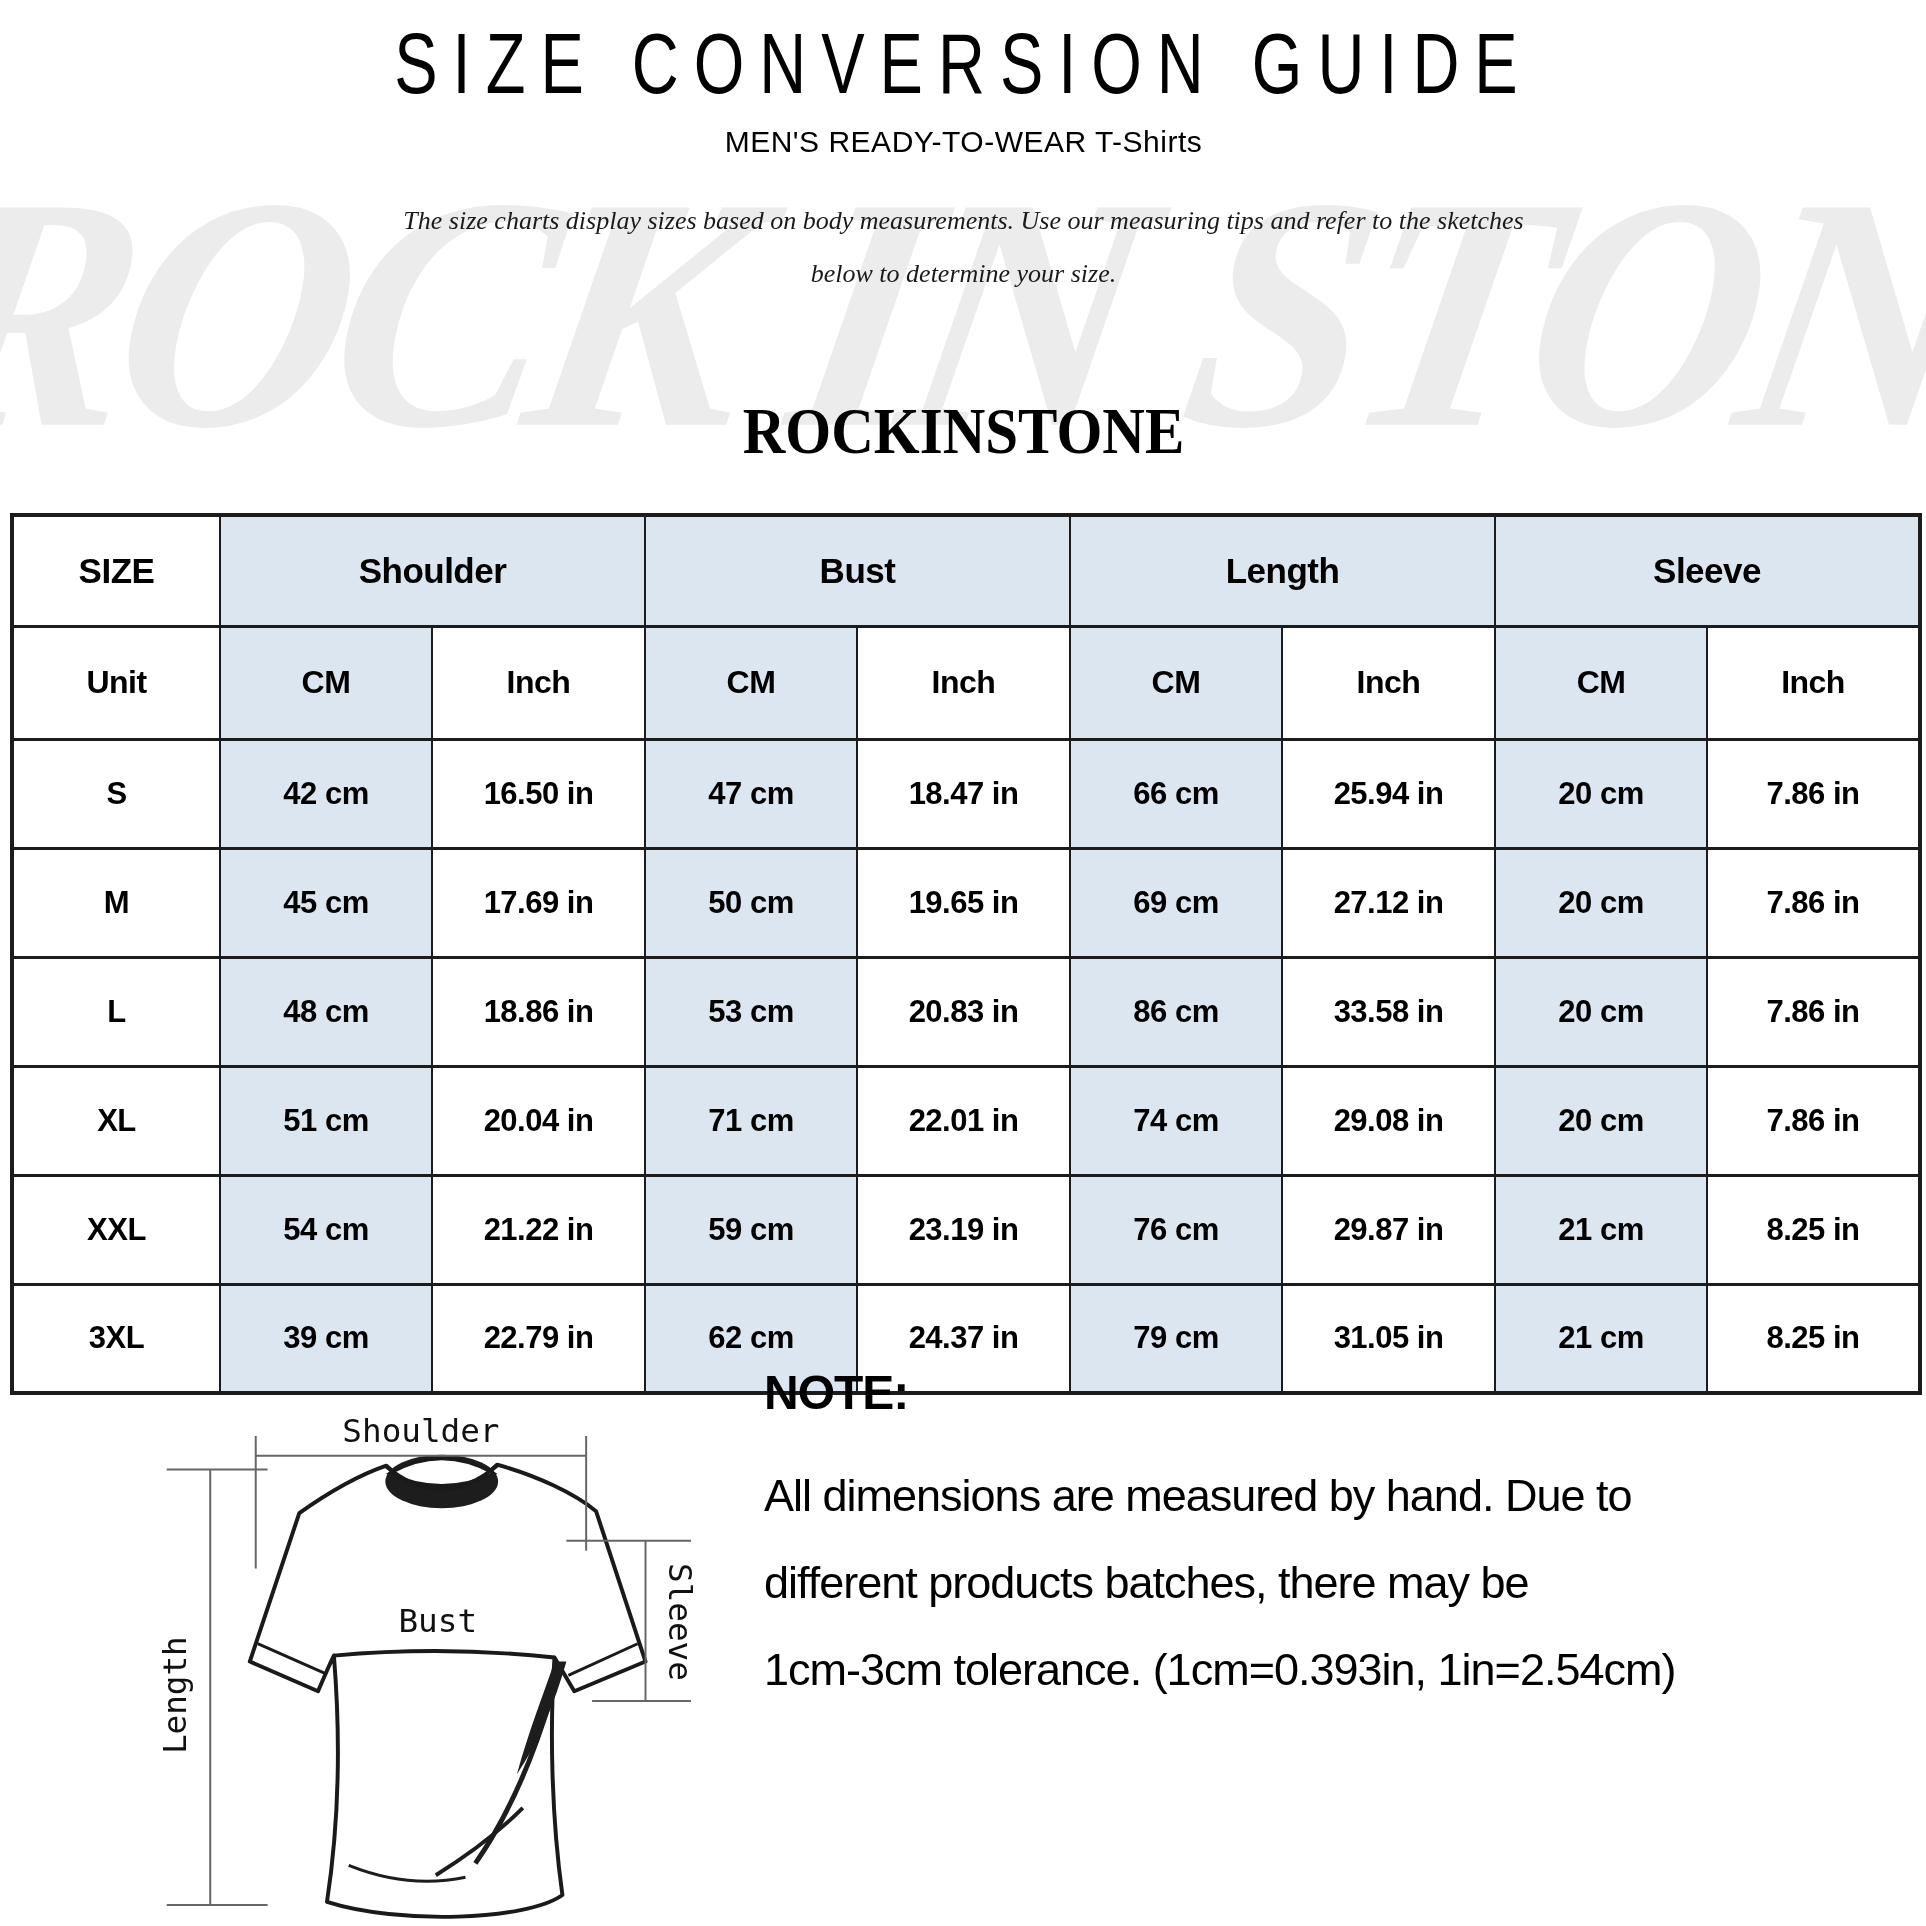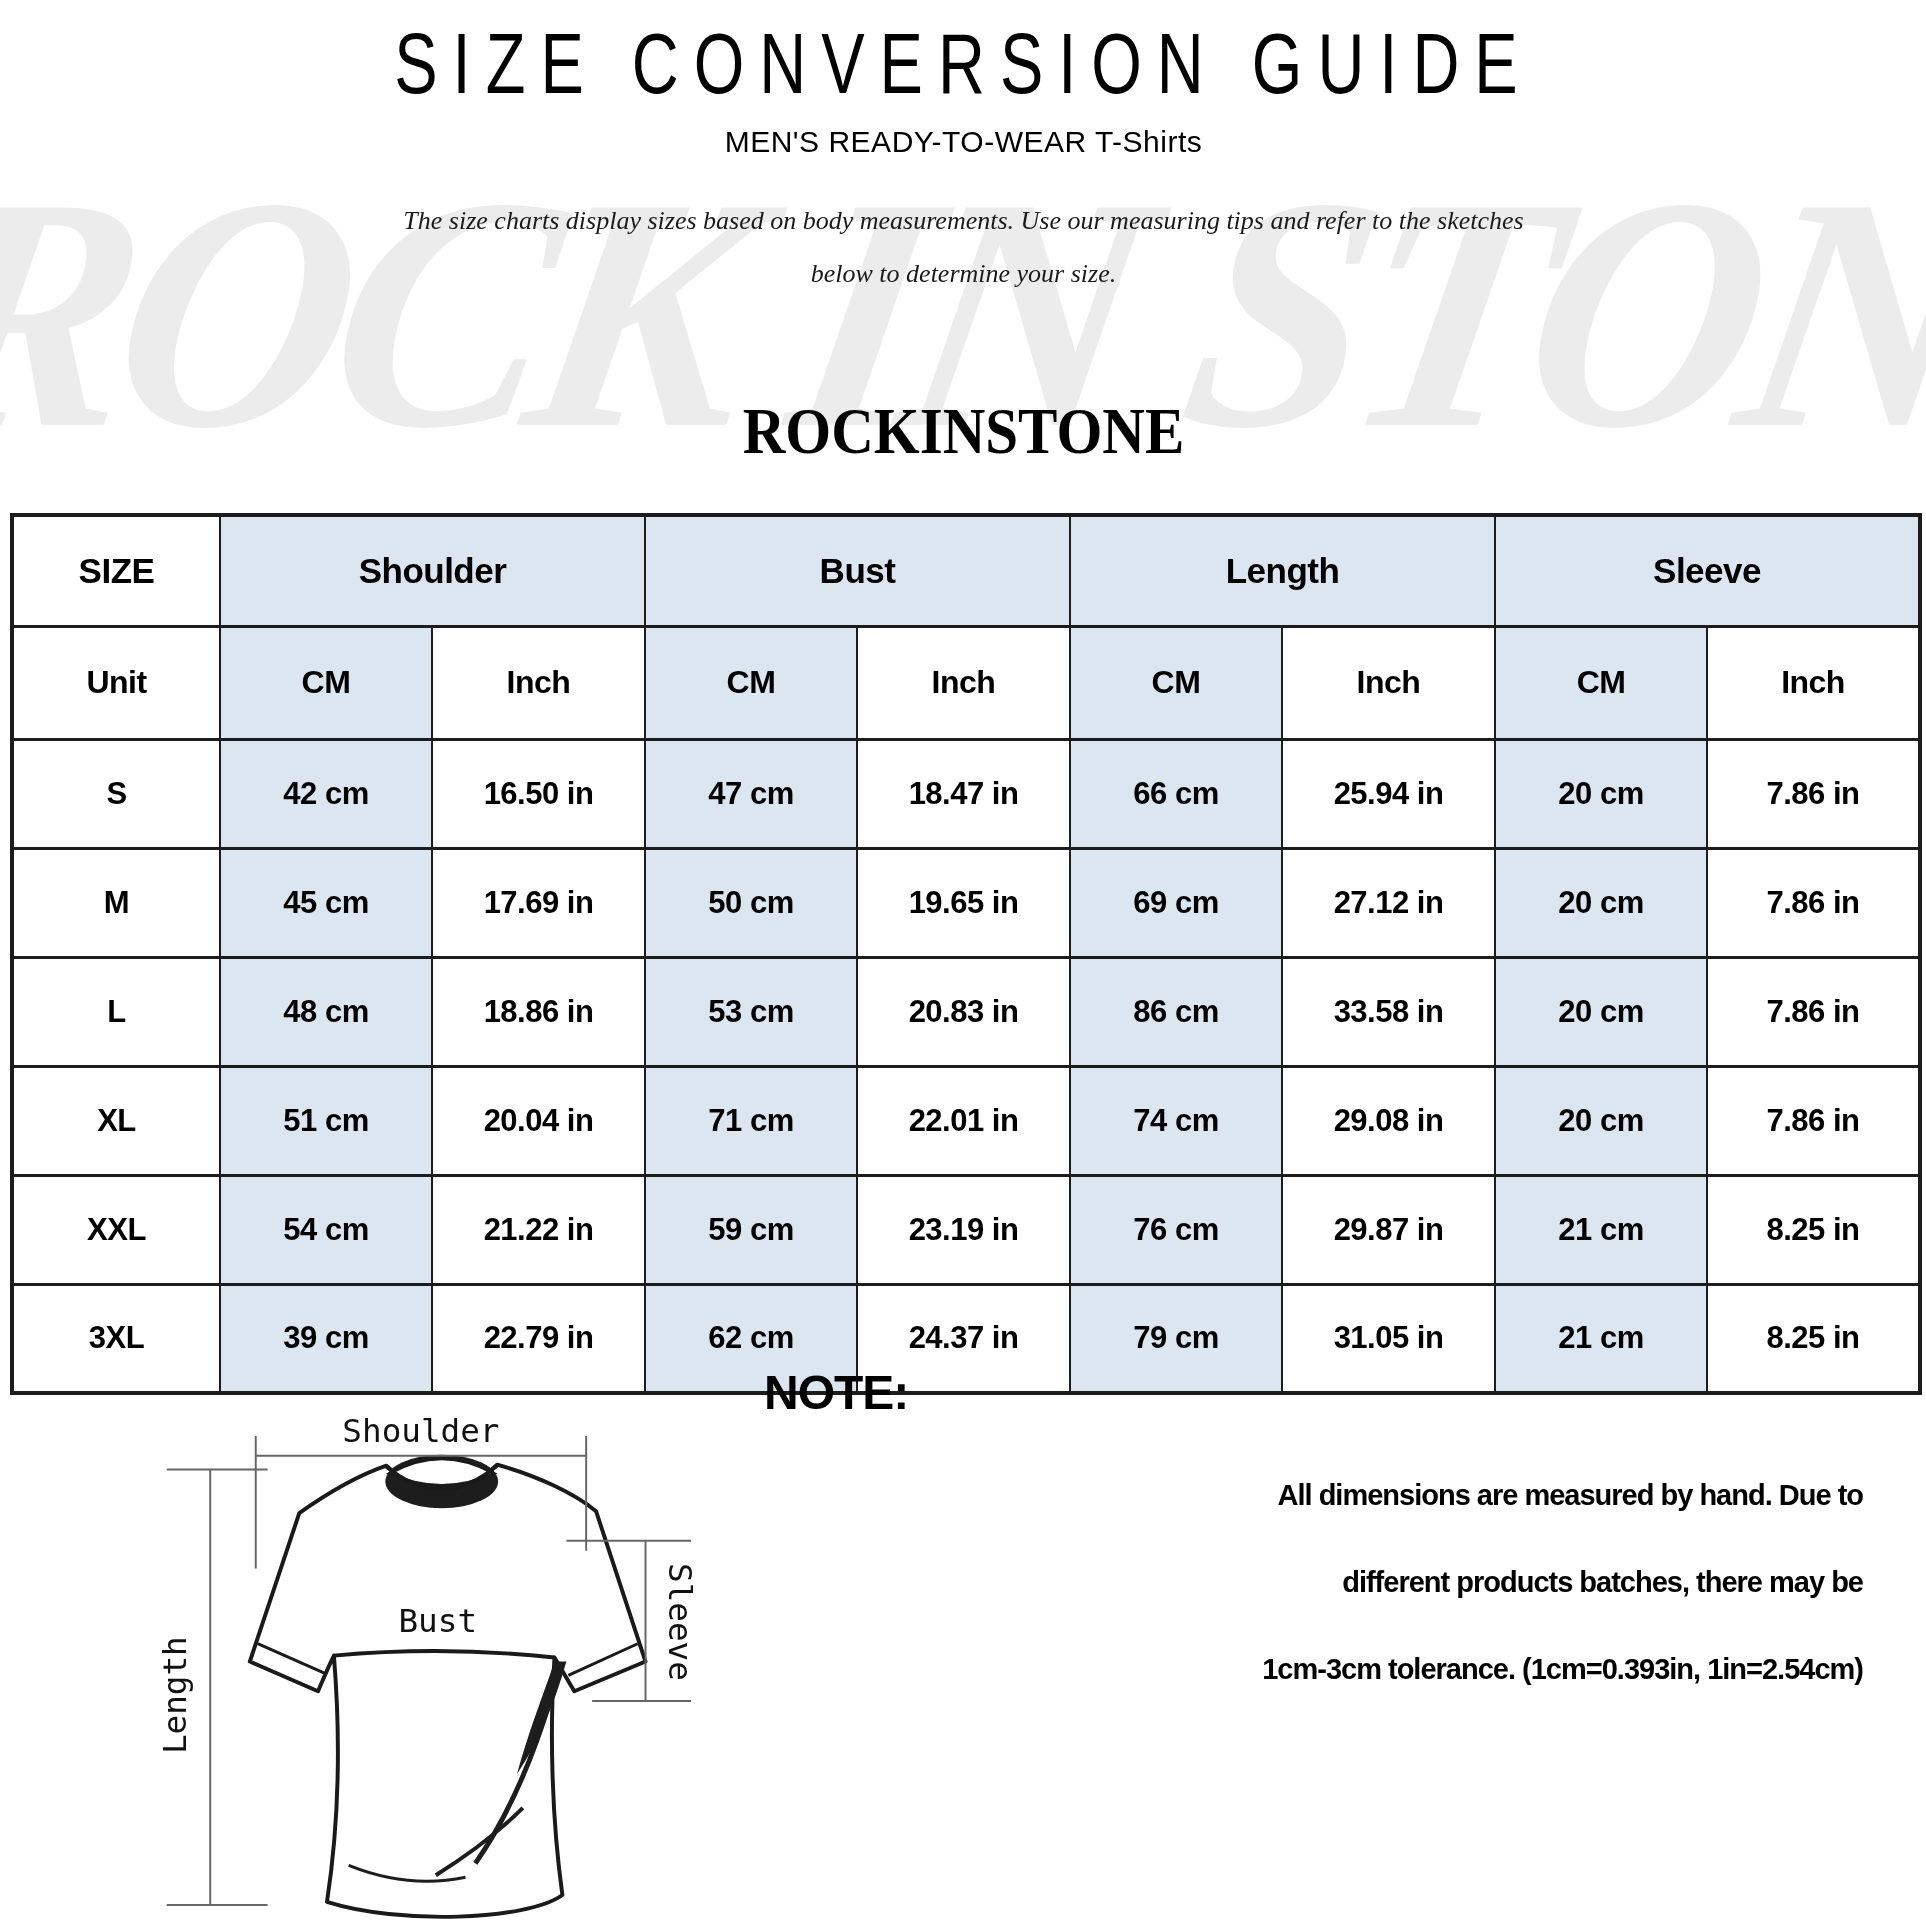--- a/index.html
+++ b/index.html
@@ -47,21 +47,21 @@
     background:#ffffff; color:#000;
   }
   tr.group-row  { height:111px; } tr.group-row th { font-size:35px; }
   tr.unit-row   { height:113px; } tr.unit-row  th { font-size:32px; }
   tr.data-row   { height:109px; } tr.data-row th, tr.data-row td { font-size:31px; }
   .blue { background:#dce6f1 !important; }
   
   .shirt-diagram { position:absolute; left:139px; top:1402px; z-index:1; }
   .note { position:absolute; left:764px; top:1365px; width:1099px; z-index:1; }
   .note-heading { font-size:48px; font-weight:bold; letter-spacing:-1px; margin-bottom:32px; }
-  .note-line { font-size:29px; font-weight:bold; letter-spacing:-1px; line-height:87px; white-space:nowrap;text-align:right; }
+  .note-line { font-size:45px; font-weight:normal; letter-spacing:-1px; line-height:87px; white-space:nowrap; }
   svg text.meas {
     font-family:"DejaVu Sans Mono", monospace; font-size:33px; fill:#111;
   }
 </style>
 </head>
 <body>
 
 <div class="canvas">
 
   <div class="watermark">ROCK IN STONE</div>

